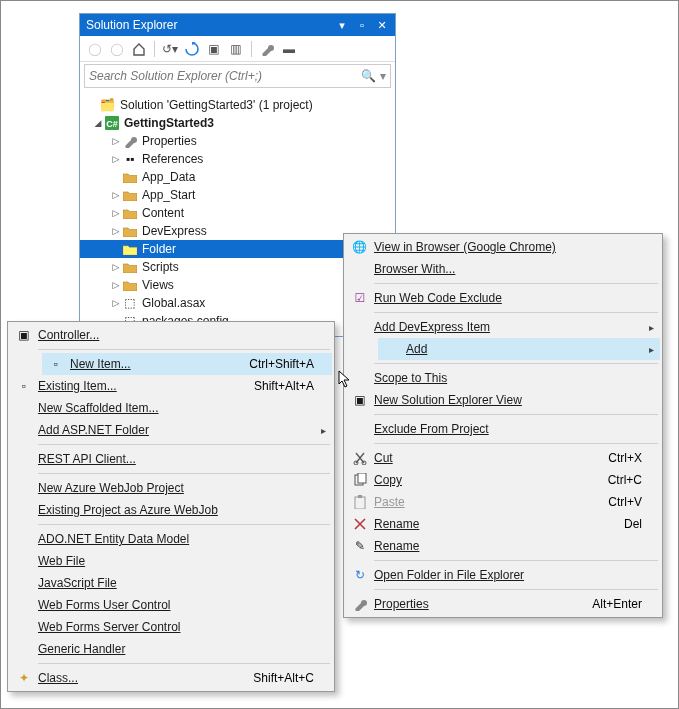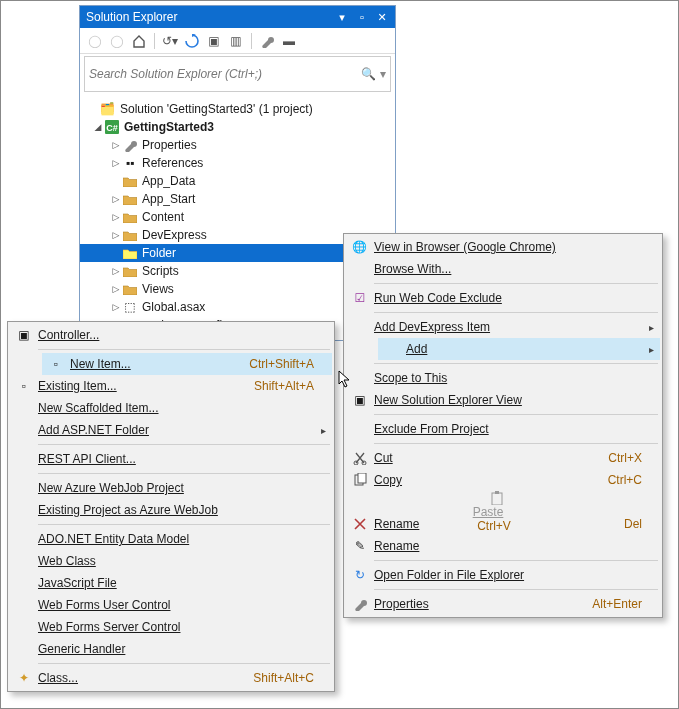--- a/index.html
+++ b/index.html
@@ -10,21 +10,21 @@
     background: #fff;
     color: #1b1b1b;
     width: 679px;
     height: 709px;
     position: relative;
     border: 1px solid #888;
   }
   
   .panel {
     position: absolute;
-    left: 78px; top: 4px;
+    left: 78px; top: 12px;
     width: 317px;
     border: 1px solid #7f9fc5;
     background: #fff;
   }
   .title-bar {
     height: 22px;
     background: #0e6dcf;
     color: #fff;
     display: flex; align-items: center;
     font-size: 12px;
@@ -44,21 +44,21 @@
     padding: 0 6px;
     border-bottom: 1px solid #ddd;
   }
   .toolbar .ico {
     width: 18px; height: 18px;
     display: flex; align-items: center; justify-content: center;
     color: #555;
   }
   .toolbar .sep { width:1px; height:16px; background:#ccc; margin:0 2px; }
   .search {
-    height: 36px;
+    height: 24px;
     border: 1px solid #ccc;
     margin: 2px 4px 4px 4px;
     display: flex; align-items: center;
     padding: 0 4px;
     color: #777;
   }
   .search .txt { flex:1; font-style: italic; }
   .tree { padding: 4px 0 6px 8px; line-height: 18px;}
   .tree-row { display:flex; align-items:center; height:18px; white-space:nowrap;}
   .tree-row .exp { width:12px; color:#555; font-size:9px; display:inline-block; text-align:center;}
@@ -76,24 +76,24 @@
     border:1px solid #999;
     box-shadow: 4px 4px 6px rgba(0,0,0,.25);
     padding:2px;
     font-size:12px;
   }
   .menu .row{
     height:22px; display:flex; align-items:center;
     padding-right:12px; position:relative;
   }
   .menu .row.hover{ background:#cde8f7;margin-left:32px;}
-  .menu .row.disabled{ color:#999;flex-direction:column;}
+  .menu .row.disabled{ color:#999;}
   .menu .iconcol{ width:28px; display:flex;align-items:center;justify-content:center;}
   .menu .label{ flex:1; padding-right:18px;text-decoration:underline;}
-  .menu .short{ color:#a16207; padding-right:6px;}
+  .menu .short{ color:#000000; padding-right:6px;}
   .menu .arrow::after{content:"▸"; position:absolute; right:6px; font-size:10px; color:#444;}
   .menu hr{ border:none; border-top:1px solid #cfcfcf; margin:3px 2px 3px 28px;}
   .menu1 { left:342px; top:232px; width:320px;}
   .menu2 { left:6px;  top:320px; width:328px;}
   .cursor{
     position:absolute; left:337px; top:369px; width:18px;height:18px;
   }
   svg{display:block;}
 </style>
 </head>
@@ -281,21 +281,21 @@
   </div>
 </div>
 
 <div class="menu menu1">
   <div class="row">
     <span class="iconcol">🌐</span>
     <span class="label">View in Browser (Google Chrome)</span>
   </div>
   <div class="row">
     <span class="iconcol"></span>
-    <span class="label">Browse With...</span>
+    <span class="label">Browser With...</span>
   </div>
   <hr>
   <div class="row">
     <span class="iconcol" style="color:#9a3aa0">☑</span>
     <span class="label">Run Web Code Exclude</span>
   </div>
   <hr>
   <div class="row arrow">
     <span class="iconcol"></span>
     <span class="label">Add DevExpress Item</span>
@@ -414,21 +414,21 @@
     <span class="iconcol"></span>
     <span class="label">Existing Project as Azure WebJob</span>
   </div>
   <hr>
   <div class="row">
     <span class="iconcol"></span>
     <span class="label">ADO.NET Entity Data Model</span>
   </div>
   <div class="row">
     <span class="iconcol"></span>
-    <span class="label">Web Class</span>
+    <span class="label">Web File</span>
   </div>
   <div class="row">
     <span class="iconcol"></span>
     <span class="label">JavaScript File</span>
   </div>
   <div class="row">
     <span class="iconcol"></span>
     <span class="label">Web Forms User Control</span>
   </div>
   <div class="row">

